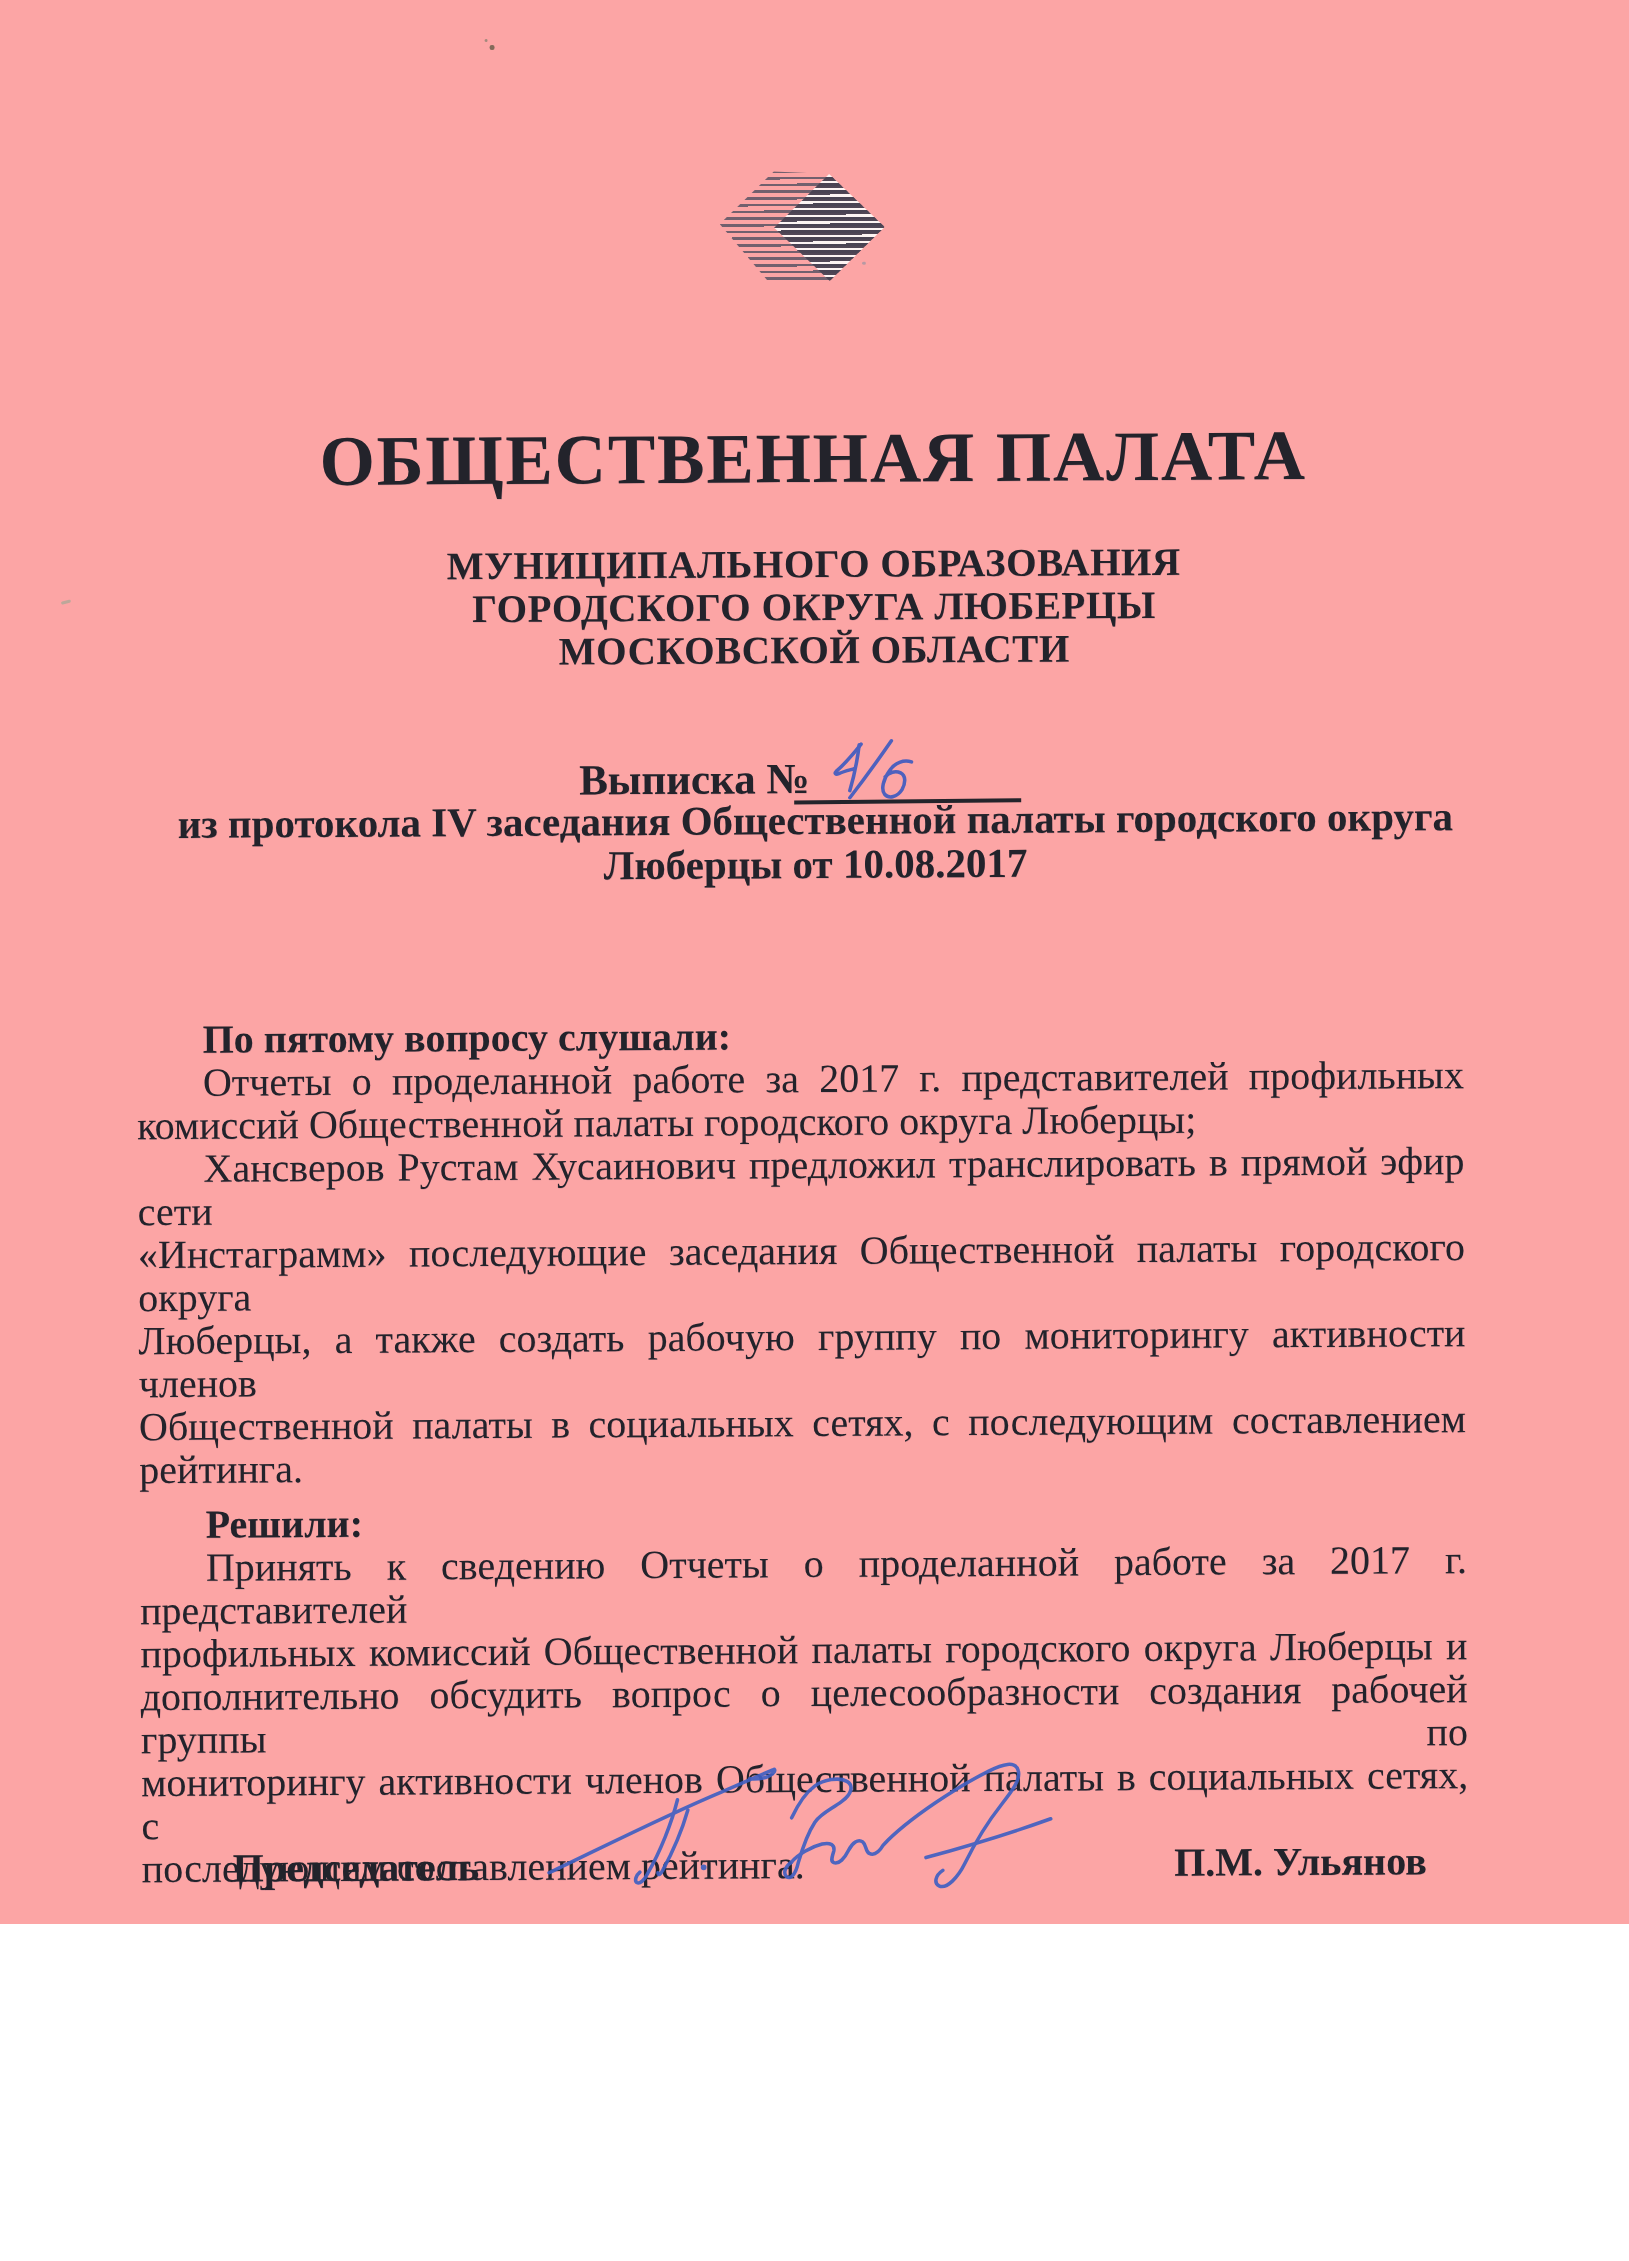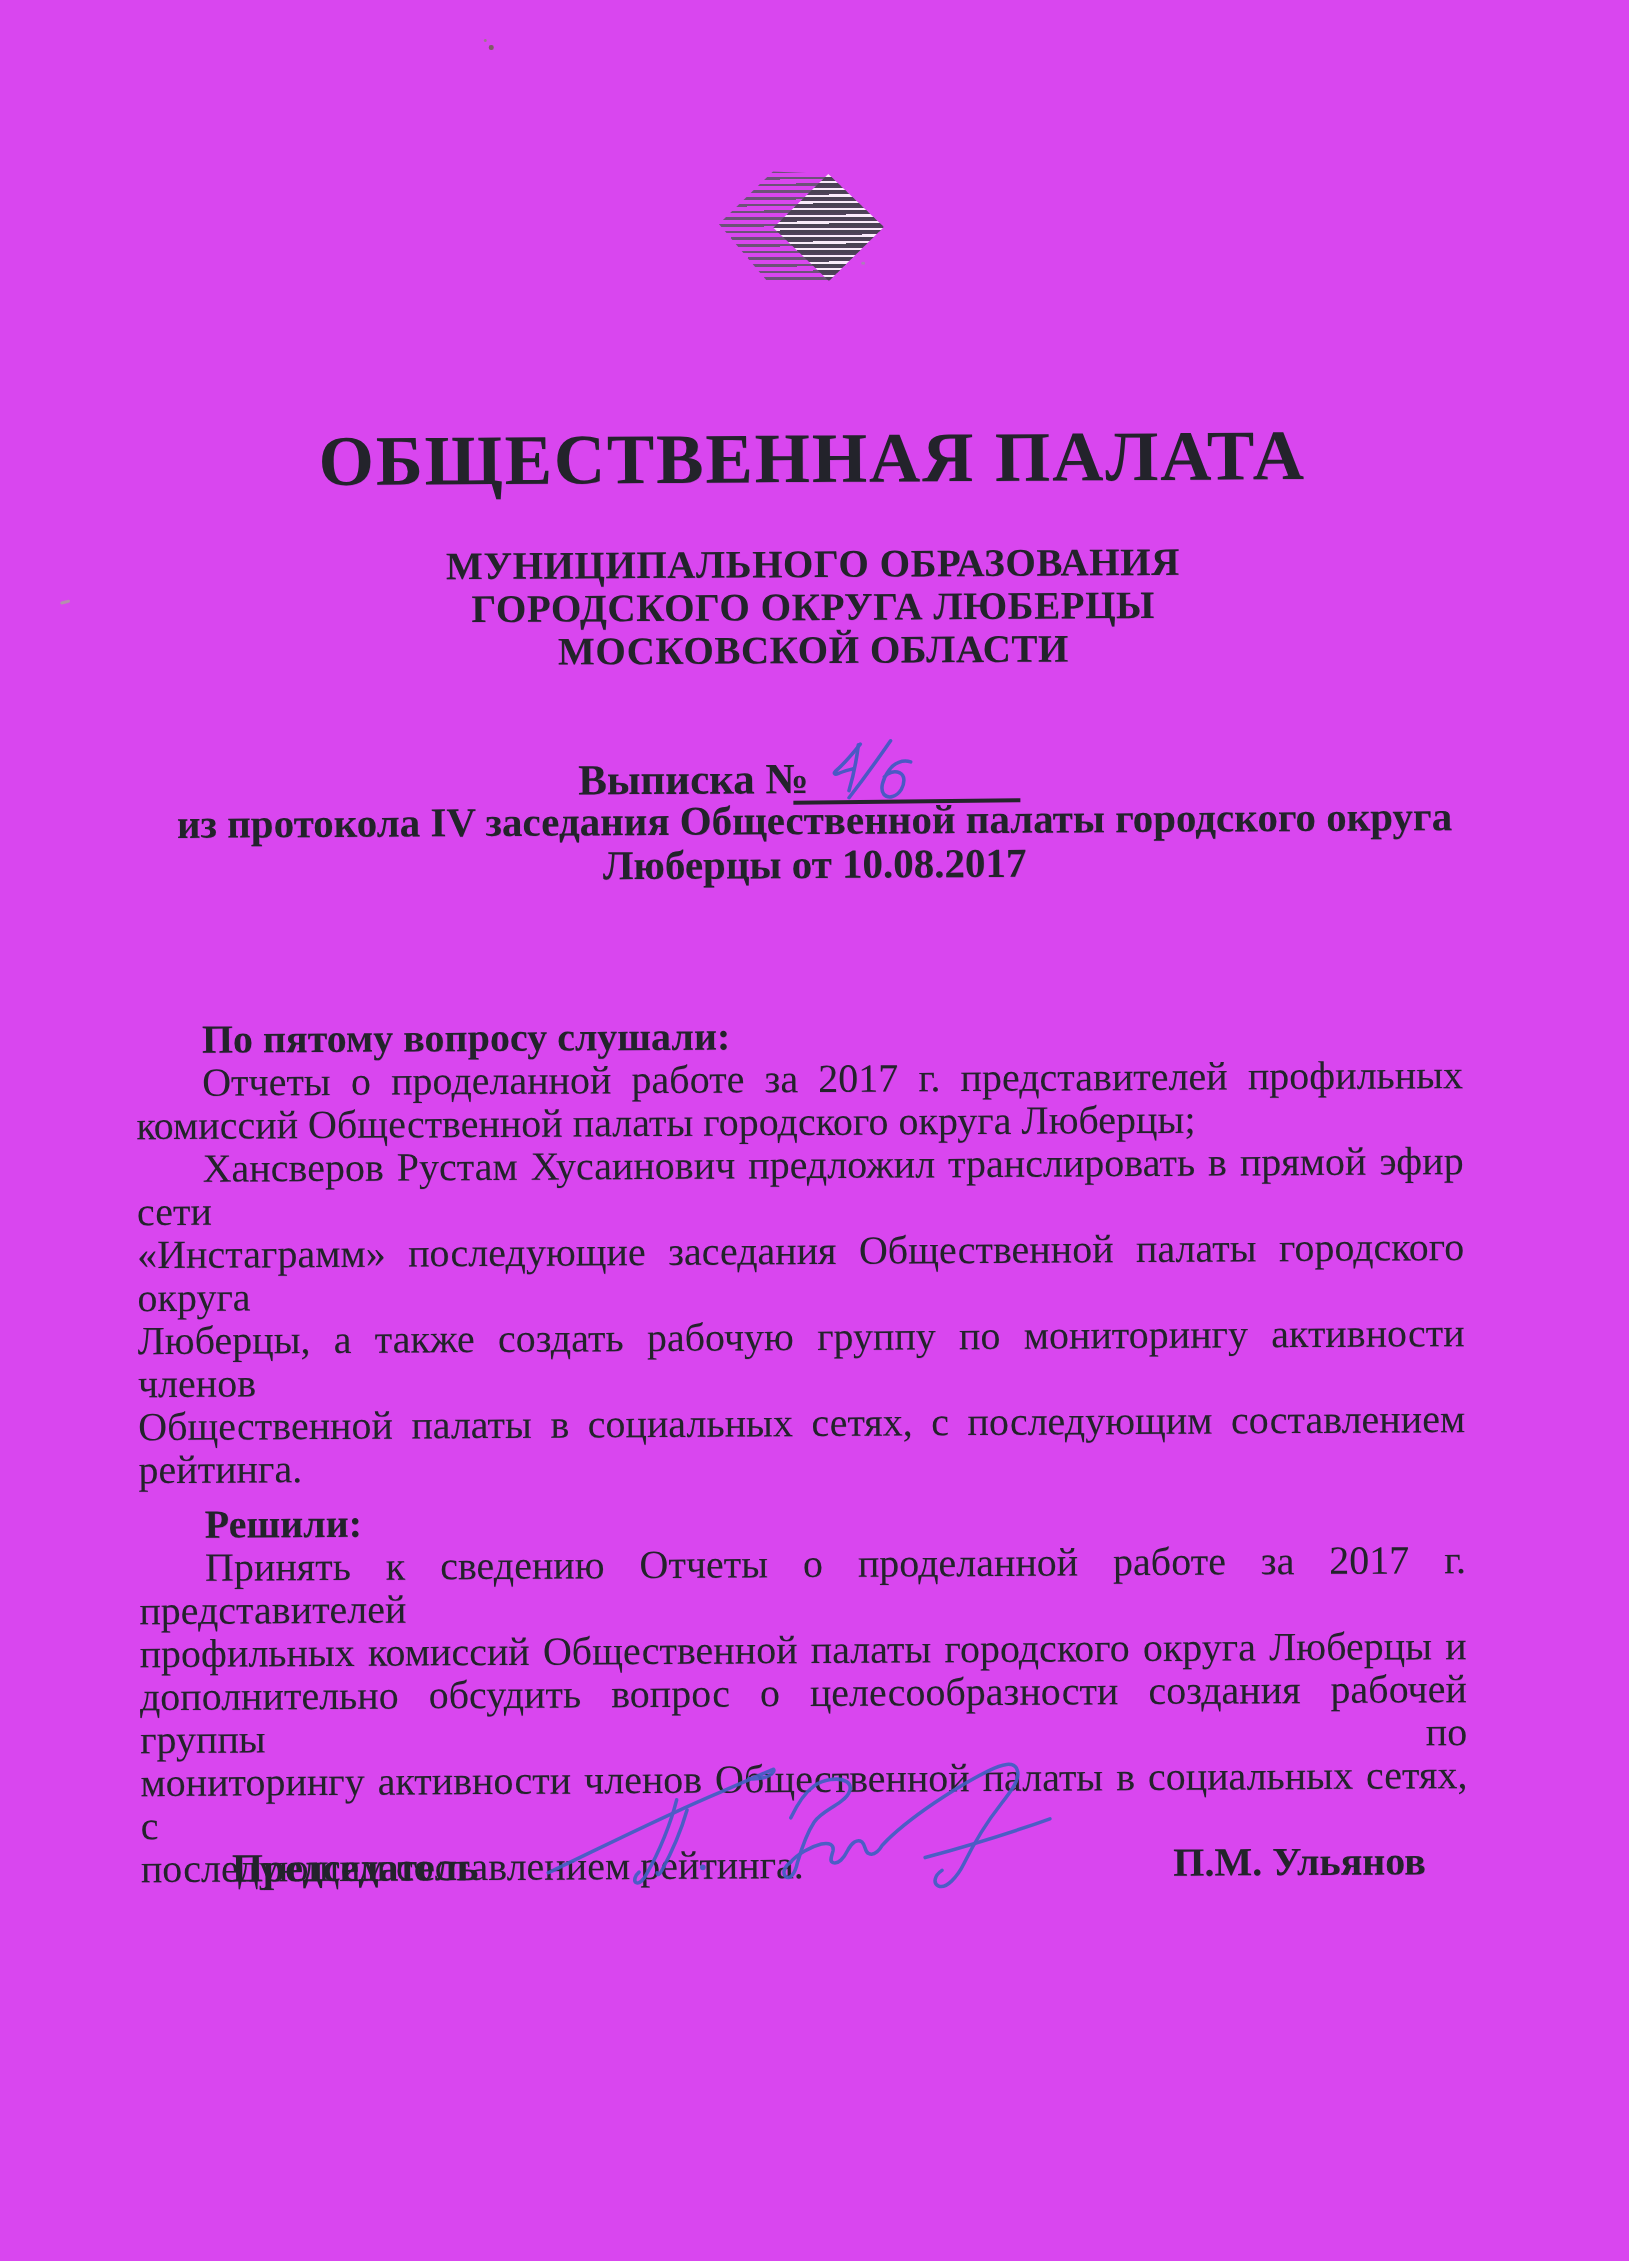--- a/index.html
+++ b/index.html
@@ -4,22 +4,22 @@
 <title>Выписка из протокола</title>
 <style>
   html, body {
     margin: 0;
     padding: 0;
     background: #ffffff;
   }
   .page {
     position: relative;
     width: 1630px;
-    height: 2261px;
-    background: #d946ef;
+    height: 1924px;
+    background: #fca5a5;
     overflow: hidden;
     font-family: "Liberation Serif", "DejaVu Serif", serif;
     color: #23232b;
   }
   .sheet {
     position: absolute;
     inset: 0;
     transform: rotate(-0.35deg);
     transform-origin: 50% 40%;
     text-shadow: 0.3px 0.5px 0.5px rgba(55, 45, 80, 0.22);

